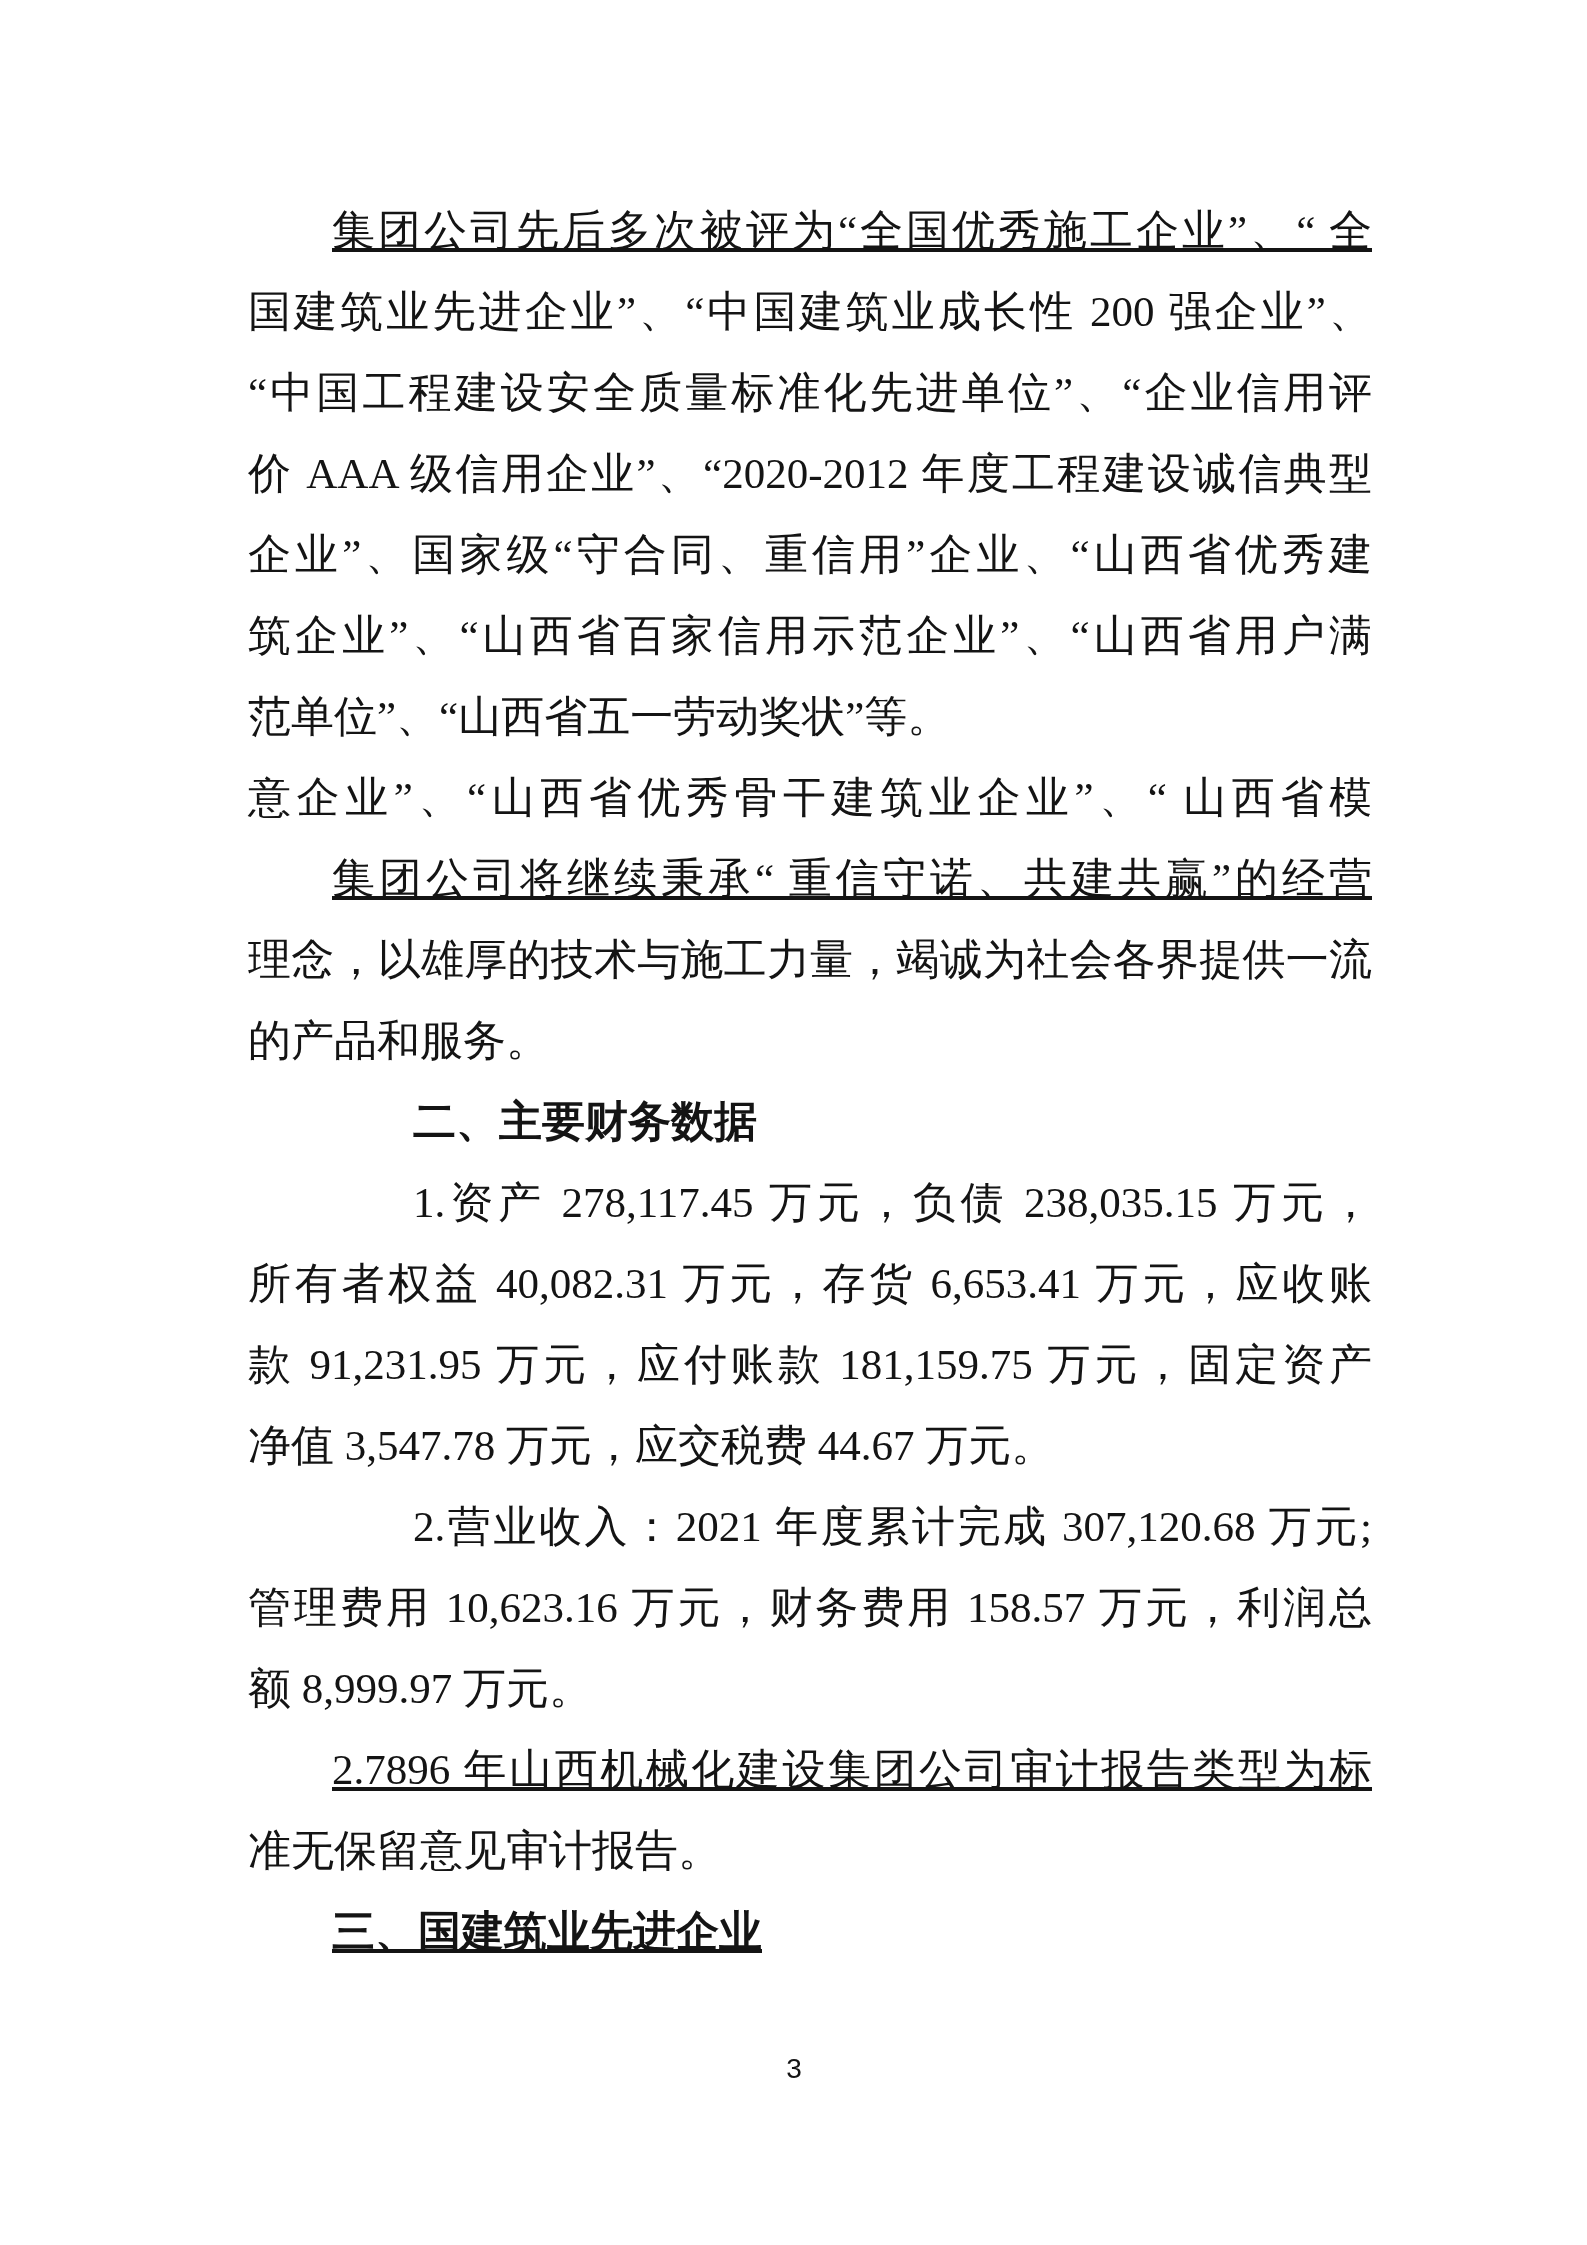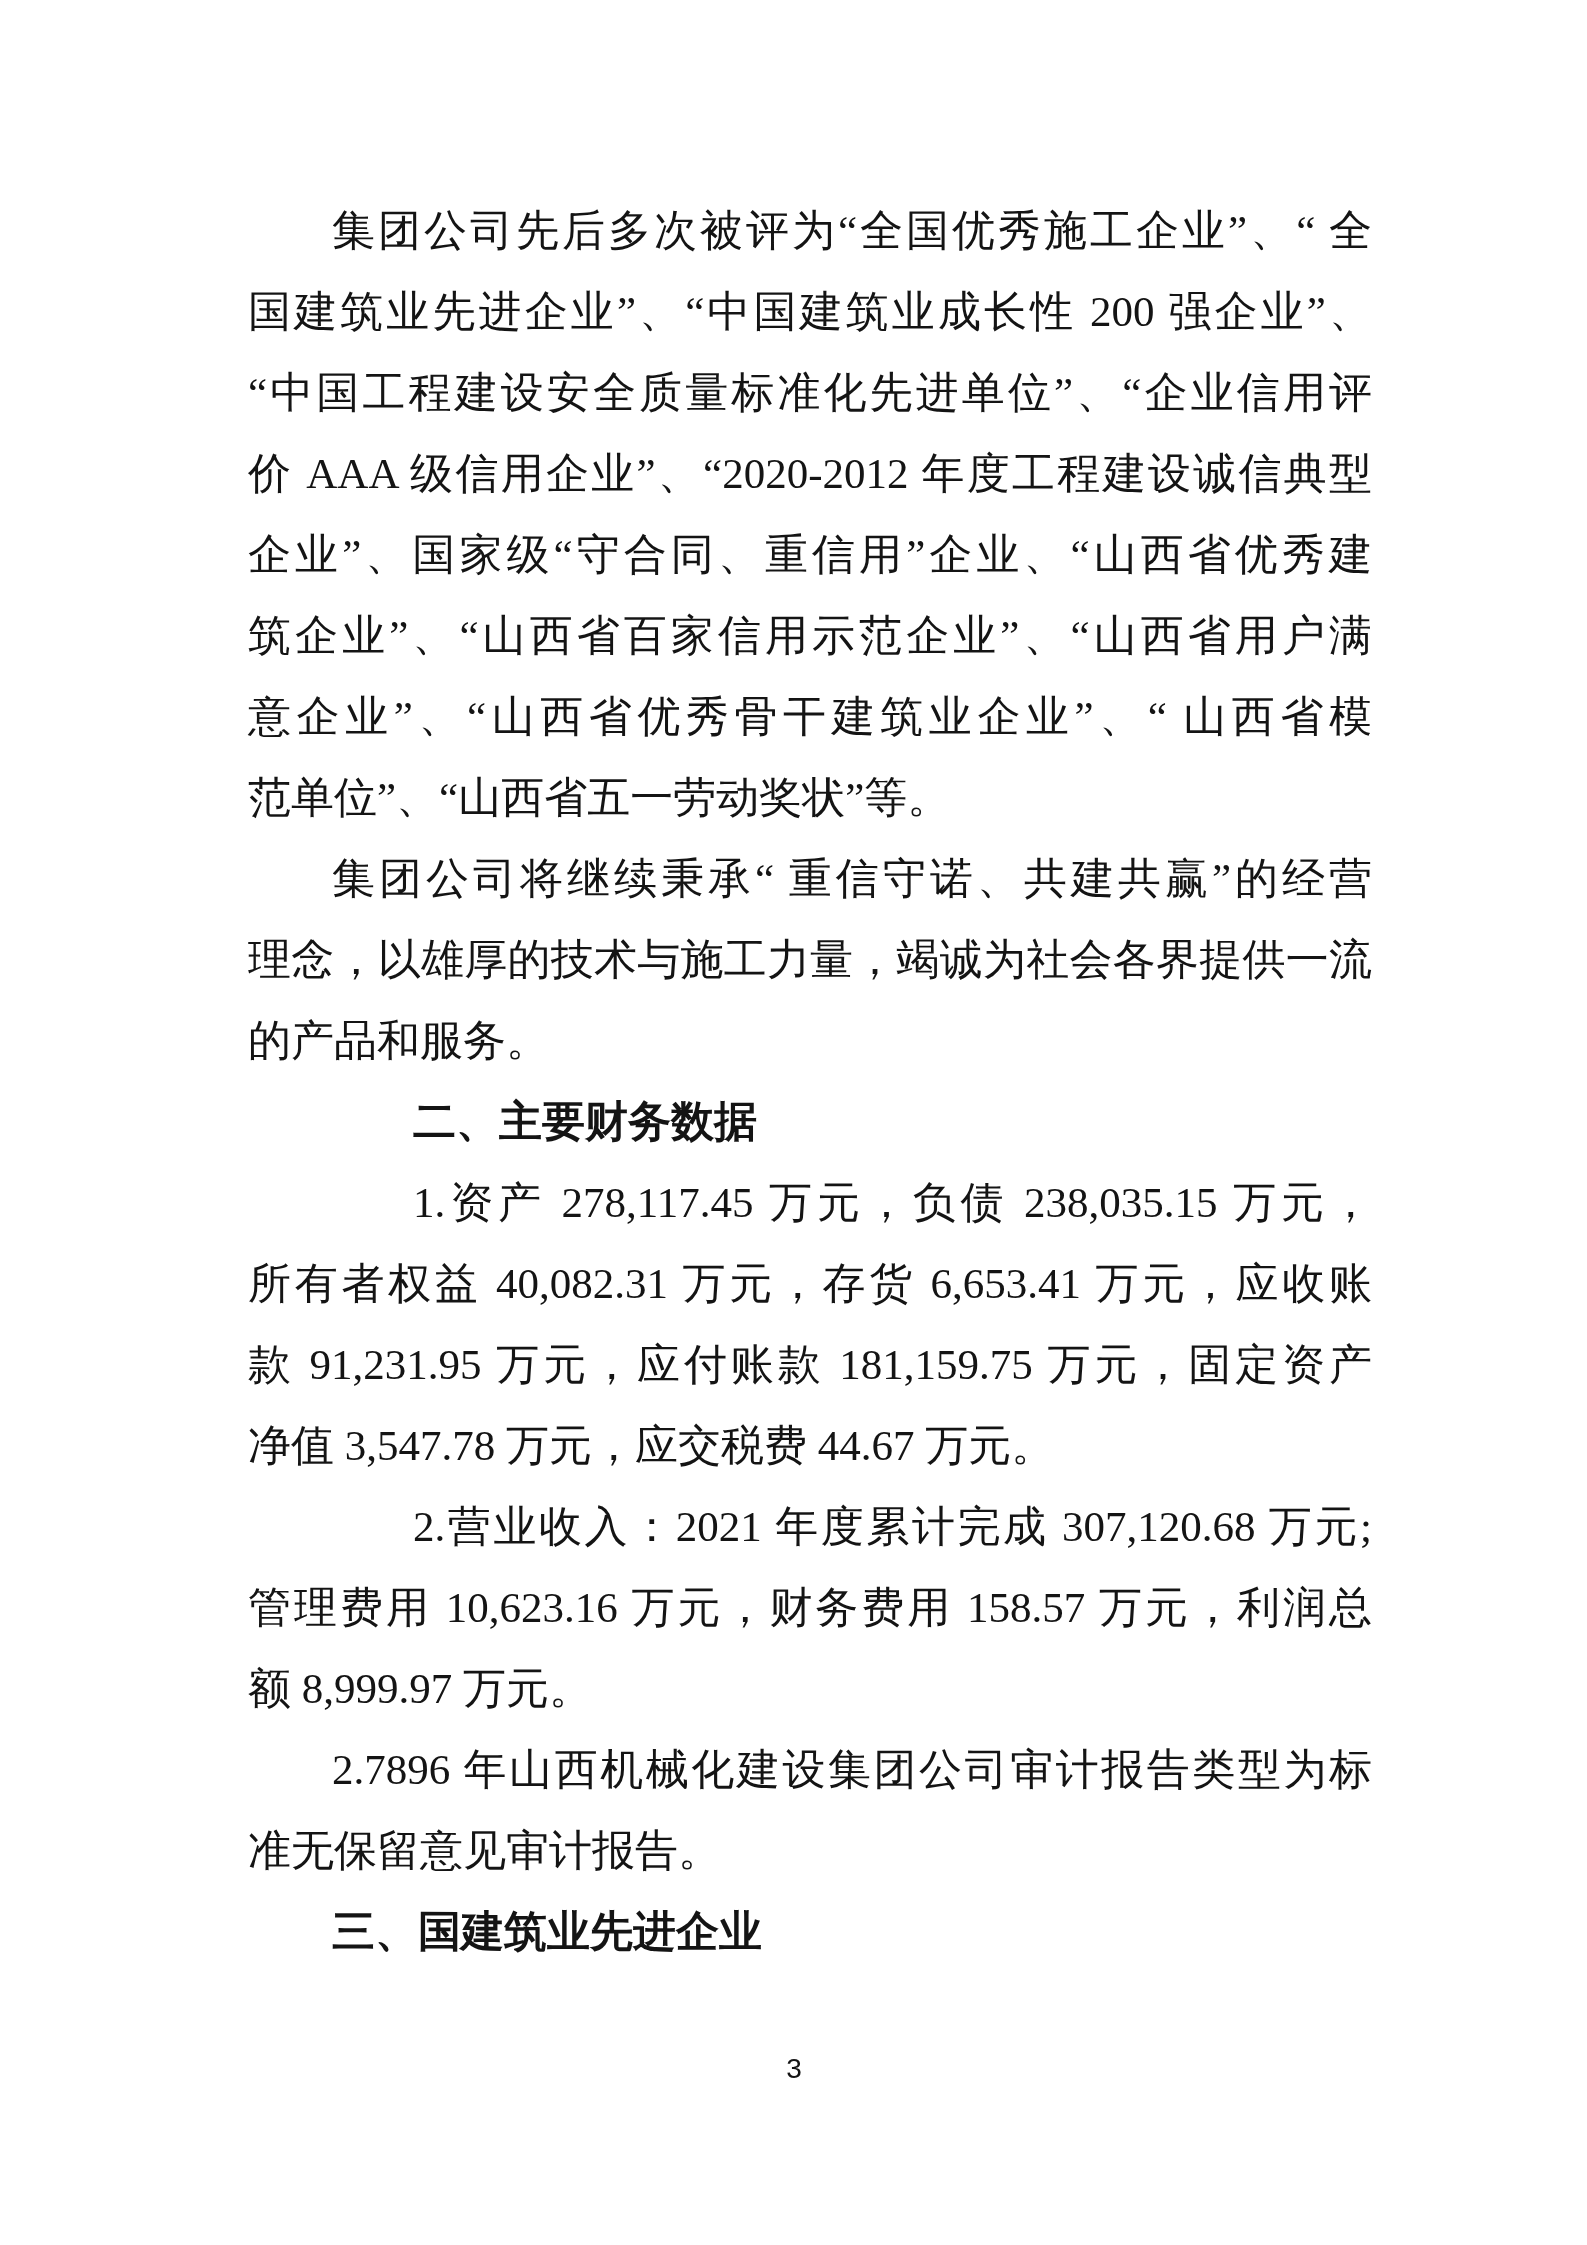--- a/index.html
+++ b/index.html
@@ -29,21 +29,21 @@
     text-justify: inter-character;
   }
   .just {
     text-align: justify;
     text-align-last: justify;
   }
   .last {
     text-align: left;
     text-align-last: left;
   }
-  .ind2 { text-indent: 84px; }
+  .ind2 { text-indent: 84px; text-decoration: underline; }
   .ind4 { text-indent: 165px; }
   .hd {
     font-family: "Liberation Sans", "DejaVu Sans", sans-serif;
     font-weight: 700;
     font-size: 43px;
     line-height: 81px;
     margin: 0;
     text-align: left;
   }
   .pagenum {
@@ -63,22 +63,22 @@
 
 <div class="page">
   <div class="doc-body">
 
     <div class="ln just ind2">集团公司先后多次被评为“全国优秀施工企业”、“ 全</div>
     <div class="ln just">国建筑业先进企业”、“中国建筑业成长性 200 强企业”、</div>
     <div class="ln just">“中国工程建设安全质量标准化先进单位”、“企业信用评</div>
     <div class="ln just">价 AAA 级信用企业”、“2020-2012 年度工程建设诚信典型</div>
     <div class="ln just">企业”、国家级“守合同、重信用”企业、“山西省优秀建</div>
     <div class="ln just">筑企业”、“山西省百家信用示范企业”、“山西省用户满</div>
+    <div class="ln last">范单位”、“山西省五一劳动奖状”等。</div>
     <div class="ln just">意企业”、“山西省优秀骨干建筑业企业”、“ 山西省模</div>
-    <div class="ln last">范单位”、“山西省五一劳动奖状”等。</div>
 
     <div class="ln just ind2">集团公司将继续秉承“ 重信守诺、共建共赢”的经营</div>
     <div class="ln just">理念，以雄厚的技术与施工力量，竭诚为社会各界提供一流</div>
     <div class="ln last">的产品和服务。</div>
 
     <h2 class="ln hd ind4">二、主要财务数据</h2>
 
     <div class="ln just ind4">1.资产 278,117.45 万元，负债 238,035.15 万元，</div>
     <div class="ln just">所有者权益 40,082.31 万元，存货 6,653.41 万元，应收账</div>
     <div class="ln just">款 91,231.95 万元，应付账款 181,159.75 万元，固定资产</div>

